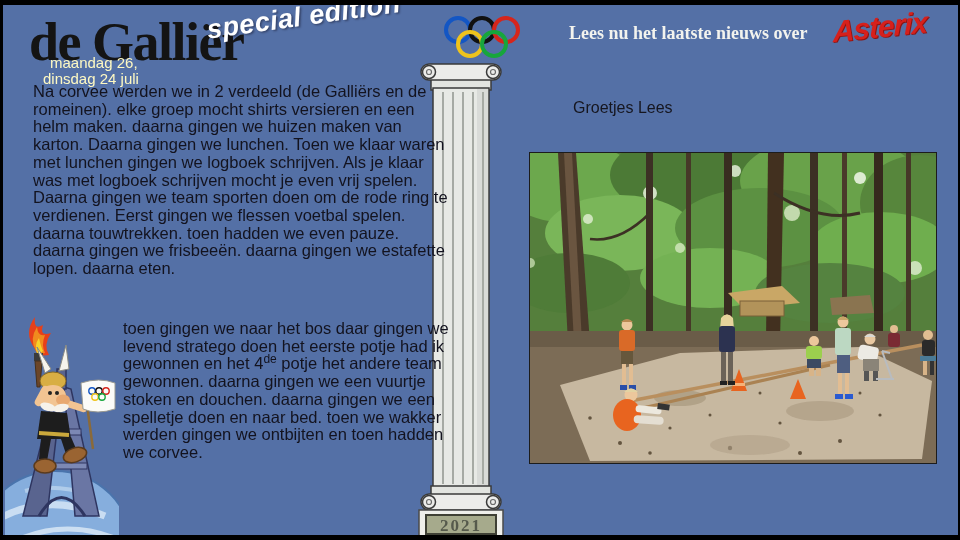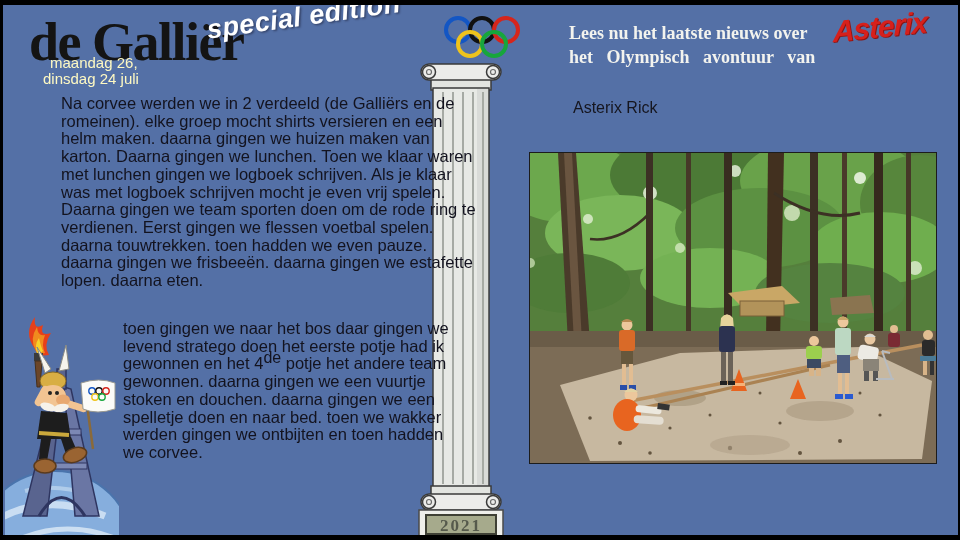--- a/index.html
+++ b/index.html
@@ -28,23 +28,23 @@
   .promo{left:566px;top:16px;width:268px;color:#f3f3ee;
     font-family:"Liberation Serif",serif;font-weight:700;font-size:18px;line-height:24px;}
   .promo-line2{word-spacing:9px;}
   .asterix-logo{
     left:830px;top:10px;width:115px;
     font-weight:900;font-style:italic;font-size:30px;color:#d6201c;
     transform:rotate(-6deg) skewX(-6deg);transform-origin:left top;
     letter-spacing:-1px;text-shadow:1px 1px 0 #8e1310;white-space:nowrap;
   }
   .body-text{font-size:16.5px;line-height:17.7px;color:#13131f;}
-  .para1{left:30px;top:90px;width:417px;margin-left:28px;}
+  .para1{left:30px;top:78px;width:417px;}
   .para2{left:120px;top:315px;width:329px;}
-  .para2 sup{font-size:16px;line-height:0;}
+  .para2 sup{font-size:12px;line-height:0;}
   .greeting{left:570px;top:94px;font-size:16px;color:#16161f;}
   .photo-frame{left:526px;top:147px;width:406px;height:310px;border:1px solid #1c1c1c;}
   .rings-box{left:432px;top:8px;width:92px;height:50px;}
   .column-box{left:414px;top:57px;width:88px;height:477px;}
   .mascot-box{left:2px;top:306px;width:114px;height:229px;}
   svg{display:block;}
 </style>
 </head>
 <body>
 
@@ -93,29 +93,28 @@
       <circle cx="76" cy="440" r="2.5" fill="none" stroke="#6a6a6a" stroke-width="1.2"></circle>
 
       <rect x="2" y="448" width="84" height="28" fill="#efefeb" stroke="#4a4a4a" stroke-width="1.5"></rect>
       <rect x="9" y="453" width="70" height="19" fill="#a6aa8c" stroke="#3f4035" stroke-width="2"></rect>
       <text x="44" y="468.5" text-anchor="middle" font-family="Liberation Serif, serif" font-weight="700" font-size="17" letter-spacing="2" fill="#565a4c">2021</text>
     </svg>
   </div>
 
   <div class="abs promo">
     <div>Lees nu het laatste nieuws over</div>
-    <div class="promo-line2">het Olympisch avontuur van</div>
   </div>
   <div class="abs asterix-logo">Asterix</div>
 
   <div class="abs body-text para1">Na corvee werden we in 2 verdeeld (de Galliërs en de romeinen). elke groep mocht shirts versieren en een helm maken. daarna gingen we huizen maken van karton. Daarna gingen we lunchen. Toen we klaar waren met lunchen gingen we logboek schrijven. Als je klaar was met logboek schrijven mocht je even vrij spelen. Daarna gingen we team sporten doen om de rode ring te verdienen. Eerst gingen we flessen voetbal spelen. daarna touwtrekken. toen hadden we even pauze. daarna gingen we frisbeeën. daarna gingen we estafette lopen. daarna eten.</div>
 
   <div class="abs body-text para2"><span>toen gingen we naar het bos daar gingen we levend stratego doen het eerste potje had ik gewonnen en het 4</span><sup>de</sup><span> potje het andere team gewonnen. daarna gingen we een vuurtje stoken en douchen. daarna gingen we een spelletje doen en naar bed. toen we wakker werden gingen we ontbijten en toen hadden we corvee.</span></div>
 
-  <div class="abs greeting">Asterix Rick</div>
+  <div class="abs greeting">Groetjes Lees</div>
 
   <div class="abs mascot-box">
     <svg width="114" height="229" viewBox="0 0 114 229">
 
       <g>
         <circle cx="50" cy="238" r="78" fill="#86aedd" stroke="#4a74ac" stroke-width="2"></circle>
         <path d="M-10,210 Q40,180 100,205" fill="none" stroke="#d9e8f7" stroke-width="7" opacity="0.8"></path>
         <path d="M0,235 Q55,205 112,228" fill="none" stroke="#eaf3fb" stroke-width="5" opacity="0.7"></path>
         <path d="M20,180 Q50,172 86,184" fill="none" stroke="#c2d8ef" stroke-width="4" opacity="0.7"></path>
       </g>

